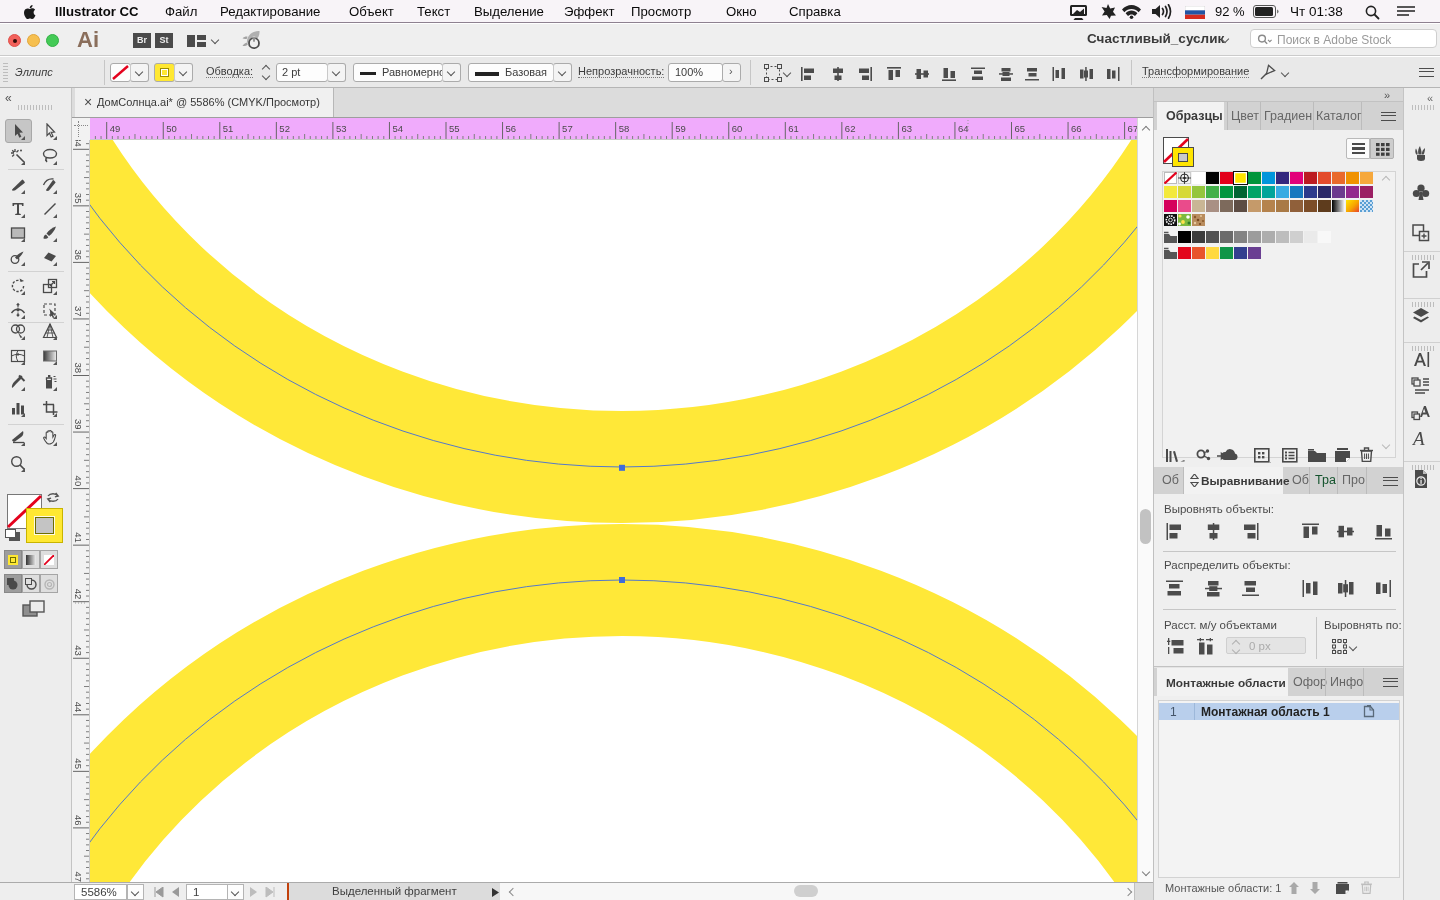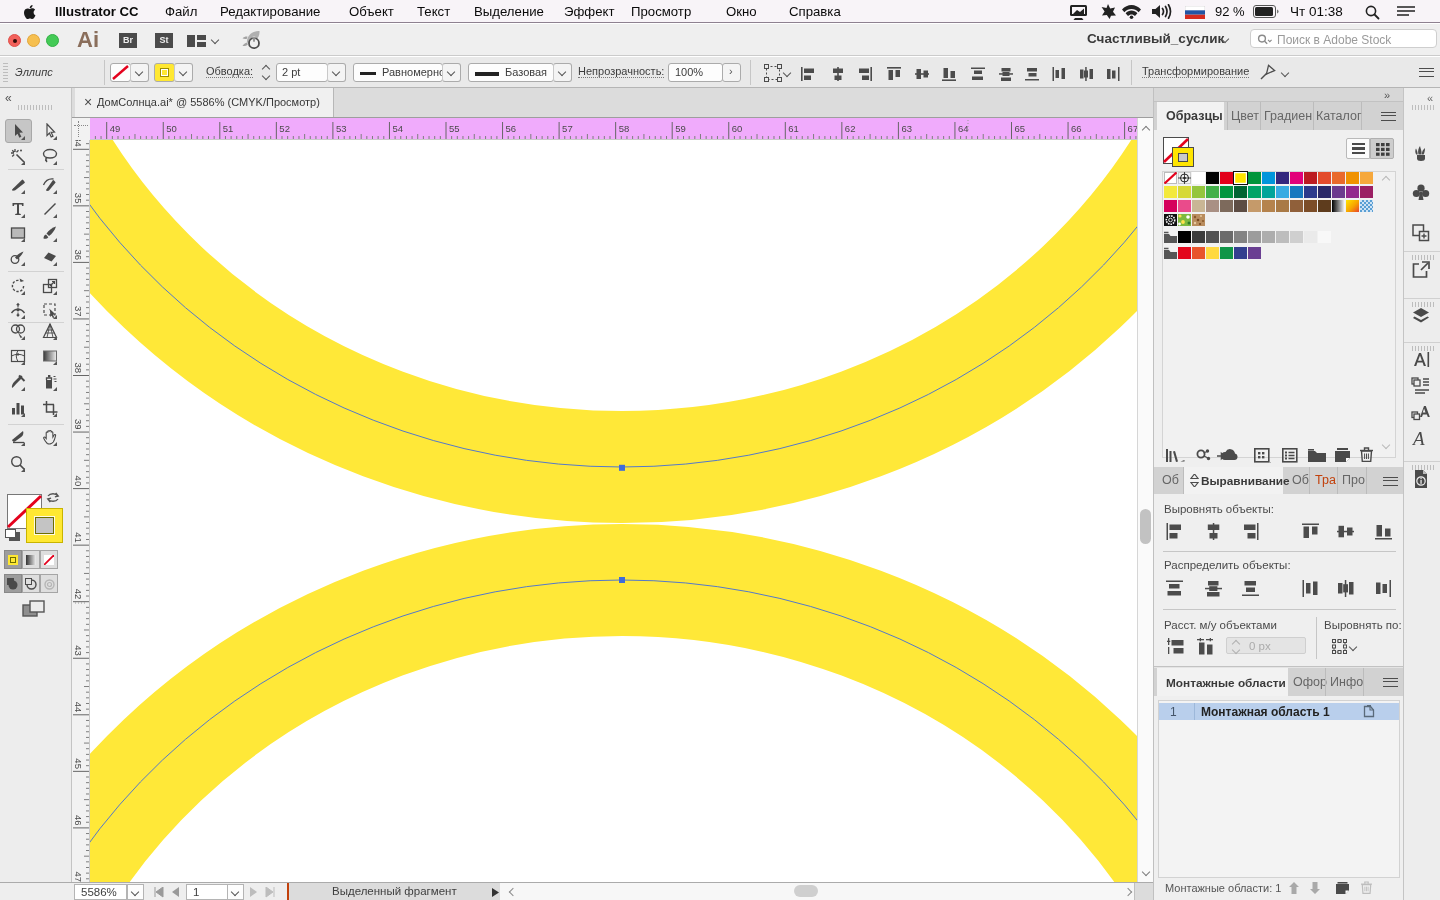--- a/index.html
+++ b/index.html
@@ -93,21 +93,21 @@
       <path d="M0 1h18M0 5h18M0 9h12" stroke="#222" stroke-width="1.7"></path>
     </svg>
 </div>
 
 <div id="titlebar" class="abs">
   <div class="tl" style="left:8px;top:10px;background:#f2615b;border:0.5px solid #e0504a;"></div>
   <div class="abs" style="left:12.5px;top:14.5px;width:4px;height:4px;border-radius:50%;background:#310b08;"></div>
   <div class="tl" style="left:27px;top:10px;background:#f6bf4f;border:0.5px solid #e2a63d;"></div>
   <div class="tl" style="left:46px;top:10px;background:#44ca56;border:0.5px solid #32b145;"></div>
   <div class="abs" style="left:77px;top:3px;font:bold 22px 'Liberation Sans';color:#8a6e5b;">Ai</div>
-  <div class="abs" style="left:119px;top:9px;width:18px;height:15px;background:#4b4b4b;color:#eee;font:bold 9px 'Liberation Sans';text-align:center;line-height:15px;">Br</div>
+  <div class="abs" style="left:133px;top:9px;width:18px;height:15px;background:#4b4b4b;color:#eee;font:bold 9px 'Liberation Sans';text-align:center;line-height:15px;">Br</div>
   <div class="abs" style="left:155px;top:9px;width:18px;height:15px;background:#4b4b4b;color:#eee;font:bold 9px 'Liberation Sans';text-align:center;line-height:15px;">St</div>
   <svg class="abs" style="left:187px;top:11px" width="19" height="12">
       <rect x="0" y="0" width="8" height="12" fill="#4b4b4b"></rect>
       <rect x="10" y="0" width="9" height="5" fill="#4b4b4b"></rect>
       <rect x="10" y="7" width="9" height="5" fill="#4b4b4b"></rect>
     </svg>
   <div class="chev" style="left:212px;top:13px;"></div>
   <svg class="abs" style="left:240px;top:6px" width="22" height="20" viewBox="0 0 22 20">
       <path fill="#b0b0b0" d="M19.5 1c.3 3.2-1 6.8-3.8 9.2-2.6 2.2-6 3-8.7 2.4-.4-2.8.8-6.2 3.4-8.5C13.2 1.7 16.6.7 19.5 1z"></path>
       <path fill="#a2a2a2" d="M7.2 12.5c-2 .3-3.8 1.6-4.7 3.5 1.9.4 4-.2 5.3-1.5zM7.5 6.5c-1.8-.2-3.7.4-5 1.7 1.2.8 2.9 1 4.4.6z"></path>
@@ -1081,21 +1081,21 @@
 <div class="abs" style="left:29px;top:0;width:1px;height:27px;background:#bcbcbc;"></div>
 <span class="abs" style="left:8px;top:6px;font-size:12.5px;color:#666;">Об</span>
 <div class="abs ptab-active" style="left:30px;top:0;width:99px;height:27px;font-size:11.8px;">
 <svg class="abs" style="left:6px;top:7px" width="9" height="13">
           <path d="M4.5 0L8 4.5H1zM4.5 13L8 8.5H1z" fill="none" stroke="#4c4c4c" stroke-width="1.2"></path>
         </svg>
 <span class="abs" style="left:17px;top:7px;">Выравнивание</span>
       </div>
 <span class="abs" style="left:138px;top:6px;font-size:12.5px;color:#666;">Об</span>
       <div class="abs" style="left:155px;top:0;width:1px;height:27px;background:#bcbcbc;"></div>
-<span class="abs" style="left:161px;top:6px;font-size:12.5px;color:#c2410c;">Тра</span>
+<span class="abs" style="left:161px;top:6px;font-size:12.5px;color:#14532d;">Тра</span>
       <div class="abs" style="left:183px;top:0;width:1px;height:27px;background:#bcbcbc;"></div>
 <span class="abs" style="left:188px;top:6px;font-size:12.5px;color:#666;">Про</span>
       <div class="abs" style="left:212px;top:0;width:1px;height:27px;background:#bcbcbc;"></div>
 <div class="hamb" style="left:229px;top:10px;"></div>
 <div class="glabel" style="left:10px;top:36px;">Выровнять объекты:</div>
 <svg class="abs" style="left:11.5px;top:56px" width="17" height="17" fill="#4c4c4c">
         <rect x="0.5" y="0" width="1.5" height="17"></rect>
         <rect x="3.5" y="1.5" width="11.5" height="5.5"></rect>
         <rect x="3.5" y="10" width="8" height="5.5"></rect>
       </svg>

